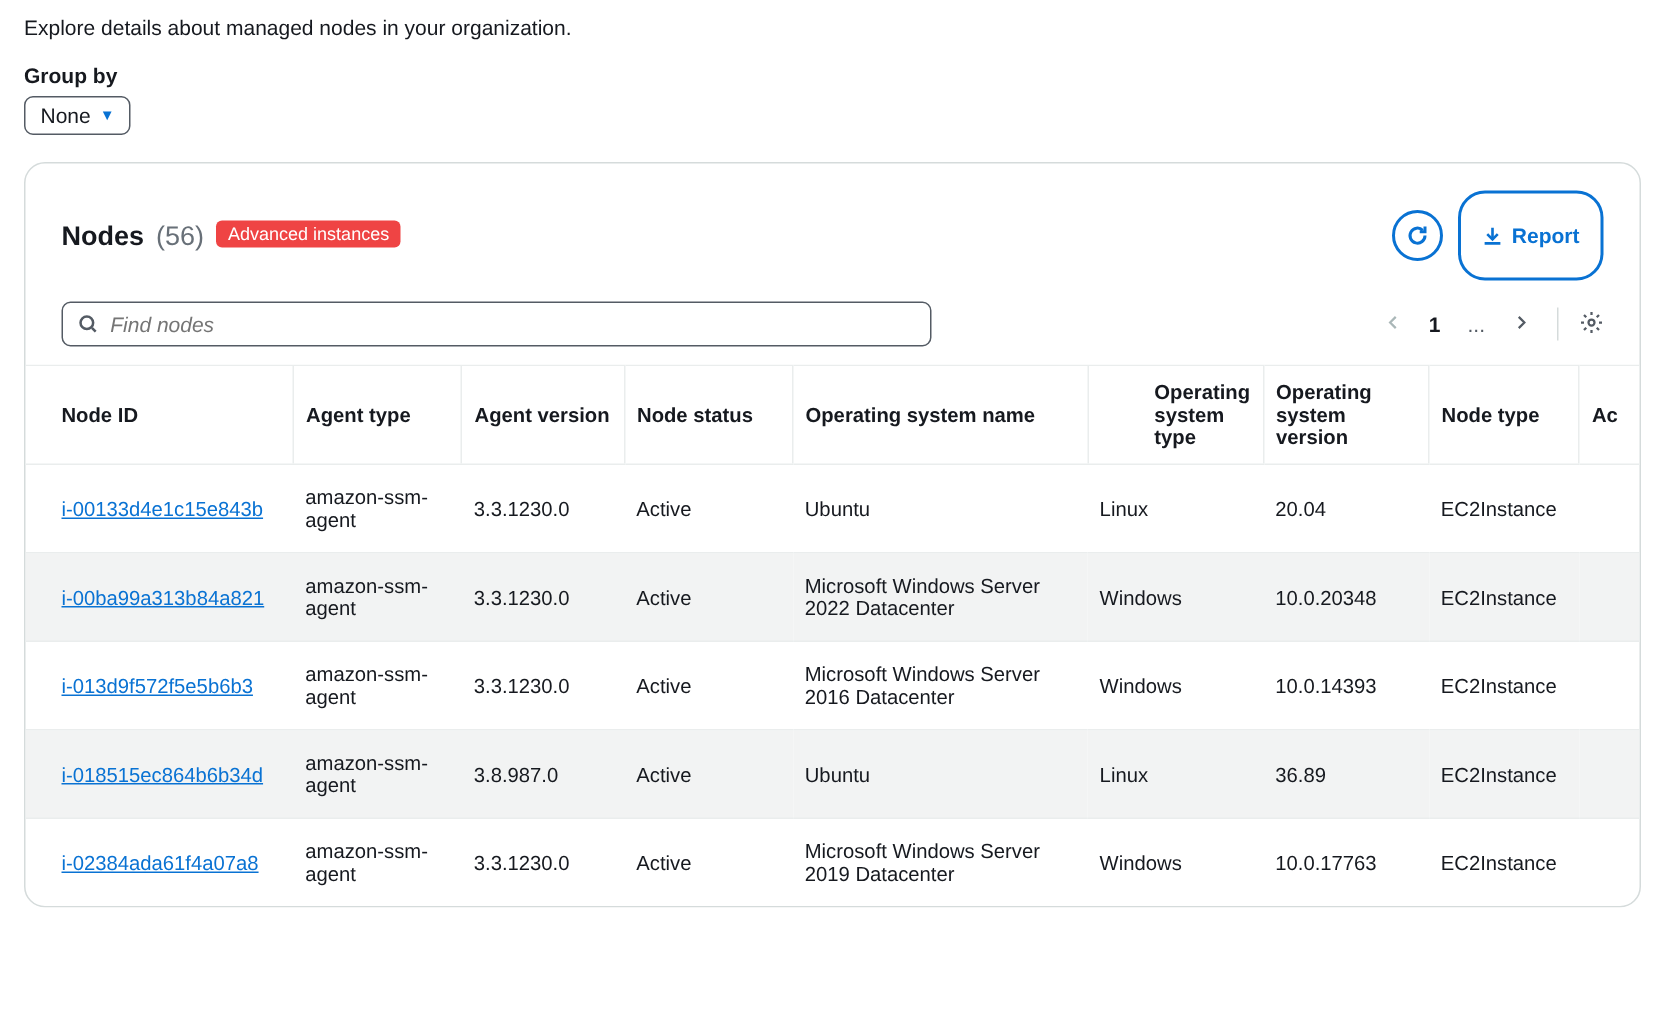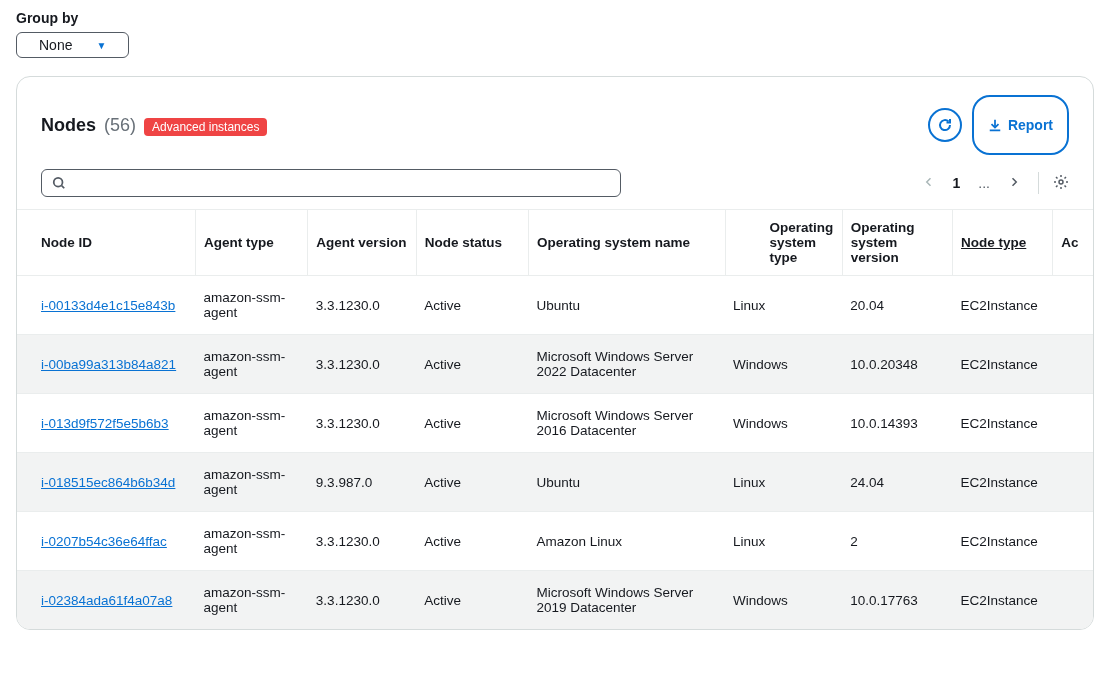--- a/index.html
+++ b/index.html
@@ -9,36 +9,36 @@
       background: #fff;
       font-size: 14px;
       width: 1110px;
     }
     .page { padding: 10px 16px 0 16px; }
     .page-title { font-size: 20px; font-weight: 700; margin-bottom: 4px; }
     .page-title .count { color: #687078; font-weight: 400; }
     .subtitle { color: #16191f; font-size: 14px; margin-bottom: 16px; }
     .group-label { font-weight: 700; font-size: 14px; margin-bottom: 6px; }
     .group-select {
-      display: inline-flex; align-items: center; gap: 24px;
+      display: inline-flex; align-items: center; gap: 6px;
       border: 1px solid #545b64; border-radius: 6px;
-      padding: 4px 22px; font-size: 14px; cursor: pointer;
+      padding: 4px 10px; font-size: 14px; cursor: pointer;
       background: #fff;
     }
     .group-select .tri { color: #0972d3; font-size: 10px; }
     .panel {
       border: 1px solid #d5dbdb; border-radius: 14px;
       margin-top: 18px; padding: 18px 0 0 0;
       overflow: hidden;
     }
     .panel-header {
       display: flex; justify-content: space-between; align-items: center;
       padding: 0 24px 14px 24px;
     }
-    .panel-title { font-size: 18px; font-weight: 700; display: flex; align-items: flex-end; gap: 8px; }
+    .panel-title { font-size: 18px; font-weight: 700; display: flex; align-items: flex-start; gap: 8px; }
     .panel-title .count { color: #687078; font-weight: 400; }
     .badge {
       background: #ef4444; color: #fff; font-size: 12px;
       padding: 2px 8px; border-radius: 4px; font-weight: 400;
     }
     .header-actions { display: flex; align-items: center; gap: 10px; }
     .icon-btn {
       width: 34px; height: 34px; border: 2px solid #0972d3; border-radius: 50%;
       display: flex; align-items: center; justify-content: center; cursor: pointer;
       color: #0972d3; background: #fff;
@@ -81,28 +81,29 @@
     td:first-child { padding-left: 24px; margin-top: 28px; }
     tbody tr:nth-child(even) { background: #f2f3f3; }
     .link { color: #0972d3; text-decoration: underline; cursor: pointer; }
     .col-node { width: 178px; margin-top: 42px; }
     .col-agent-type { width: 112px; }
     .col-agent-ver { width: 108px; }
     .col-status { width: 112px; }
     .col-os-name { width: 196px; }
     .col-os-type { width: 112px; padding-left: 44px; }
     .col-os-ver { width: 110px; }
-    .col-node-type { width: 100px; text-decoration: underline; }
+    .col-node-type { width: 100px; }
     .col-ac { width: 40px; }
     .table-wrap { overflow-x: hidden; }
   </style>
 </head>
 <body>
 
 <div class="page">
+  <p class="subtitle">Explore details about managed nodes in your organization.</p>
 
   <div class="group-label">Group by</div>
   <div class="group-select">
     <span>None</span>
     <span class="tri">▼</span>
   </div>
 
   <div class="panel">
     <div class="panel-header">
       <div class="panel-title">
@@ -127,20 +128,21 @@
         </div>
       </div>
     </div>
 
     <div class="filter-row">
       <div class="search-box">
         <svg width="14" height="14" viewBox="0 0 16 16" fill="none" stroke="#545b64" stroke-width="2">
           <circle cx="7" cy="7" r="5"></circle>
             <path d="M11 11l3 3"></path>
         </svg>
+        <input type="text" placeholder="Find nodes" style="">
       </div>
       <div class="pagination">
         <span class="pg disabled">
           <svg width="12" height="12" viewBox="0 0 16 16" fill="none" stroke="currentColor" stroke-width="2">
               <path d="M10 3L5 8l5 5"></path>
             </svg>
         </span>
         <span class="pg current">1</span>
         <span class="pg">...</span>
         <span class="pg">
@@ -203,36 +205,25 @@
               <td>Active</td>
               <td>Microsoft Windows Server 2016 Datacenter</td>
               <td>Windows</td>
               <td>10.0.14393</td>
               <td>EC2Instance</td>
               <td></td>
             </tr>
             <tr>
               <td><span class="link">i-018515ec864b6b34d</span></td>
               <td>amazon-ssm-agent</td>
-              <td>9.3.987.0</td>
+              <td>3.8.987.0</td>
               <td>Active</td>
               <td>Ubuntu</td>
               <td>Linux</td>
-              <td>24.04</td>
-              <td>EC2Instance</td>
-              <td></td>
-            </tr>
-            <tr>
-              <td><span class="link">i-0207b54c36e64ffac</span></td>
-              <td>amazon-ssm-agent</td>
-              <td>3.3.1230.0</td>
-              <td>Active</td>
-              <td>Amazon Linux</td>
-              <td>Linux</td>
-              <td>2</td>
+              <td>36.89</td>
               <td>EC2Instance</td>
               <td></td>
             </tr>
             <tr>
               <td><span class="link">i-02384ada61f4a07a8</span></td>
               <td>amazon-ssm-agent</td>
               <td>3.3.1230.0</td>
               <td>Active</td>
               <td>Microsoft Windows Server 2019 Datacenter</td>
               <td>Windows</td>

